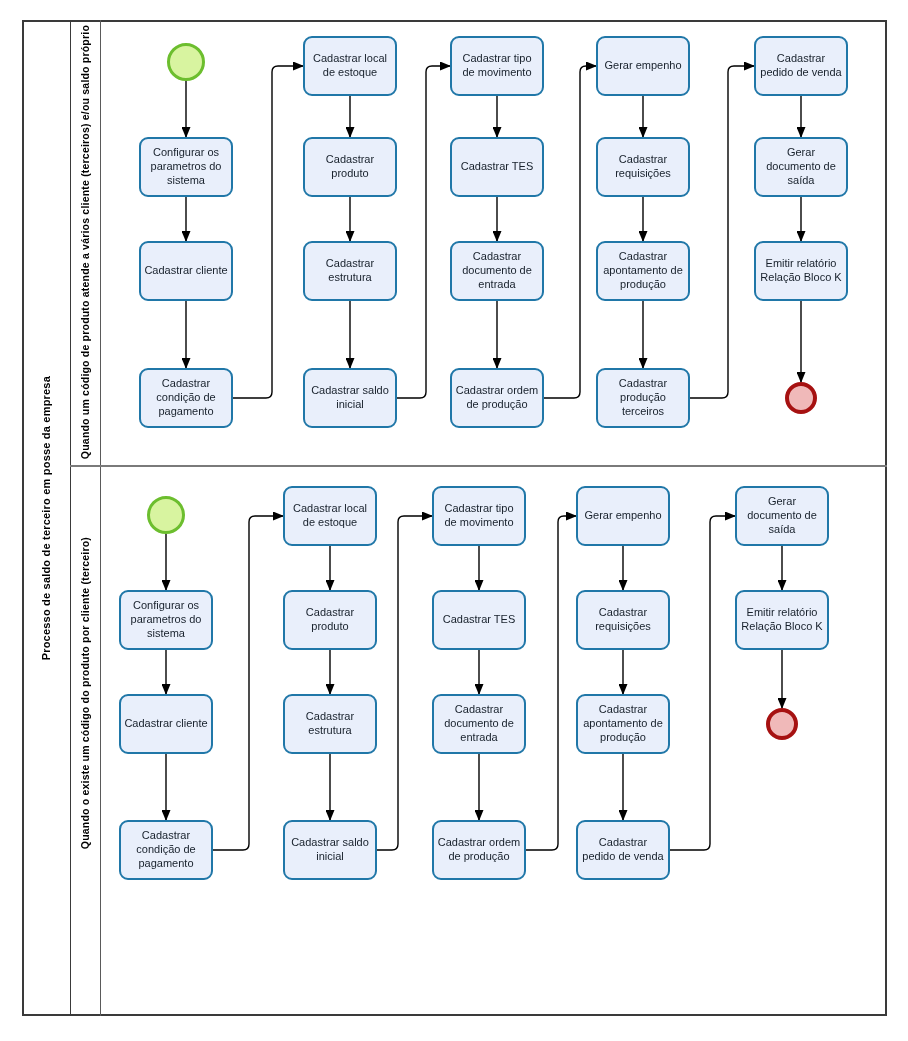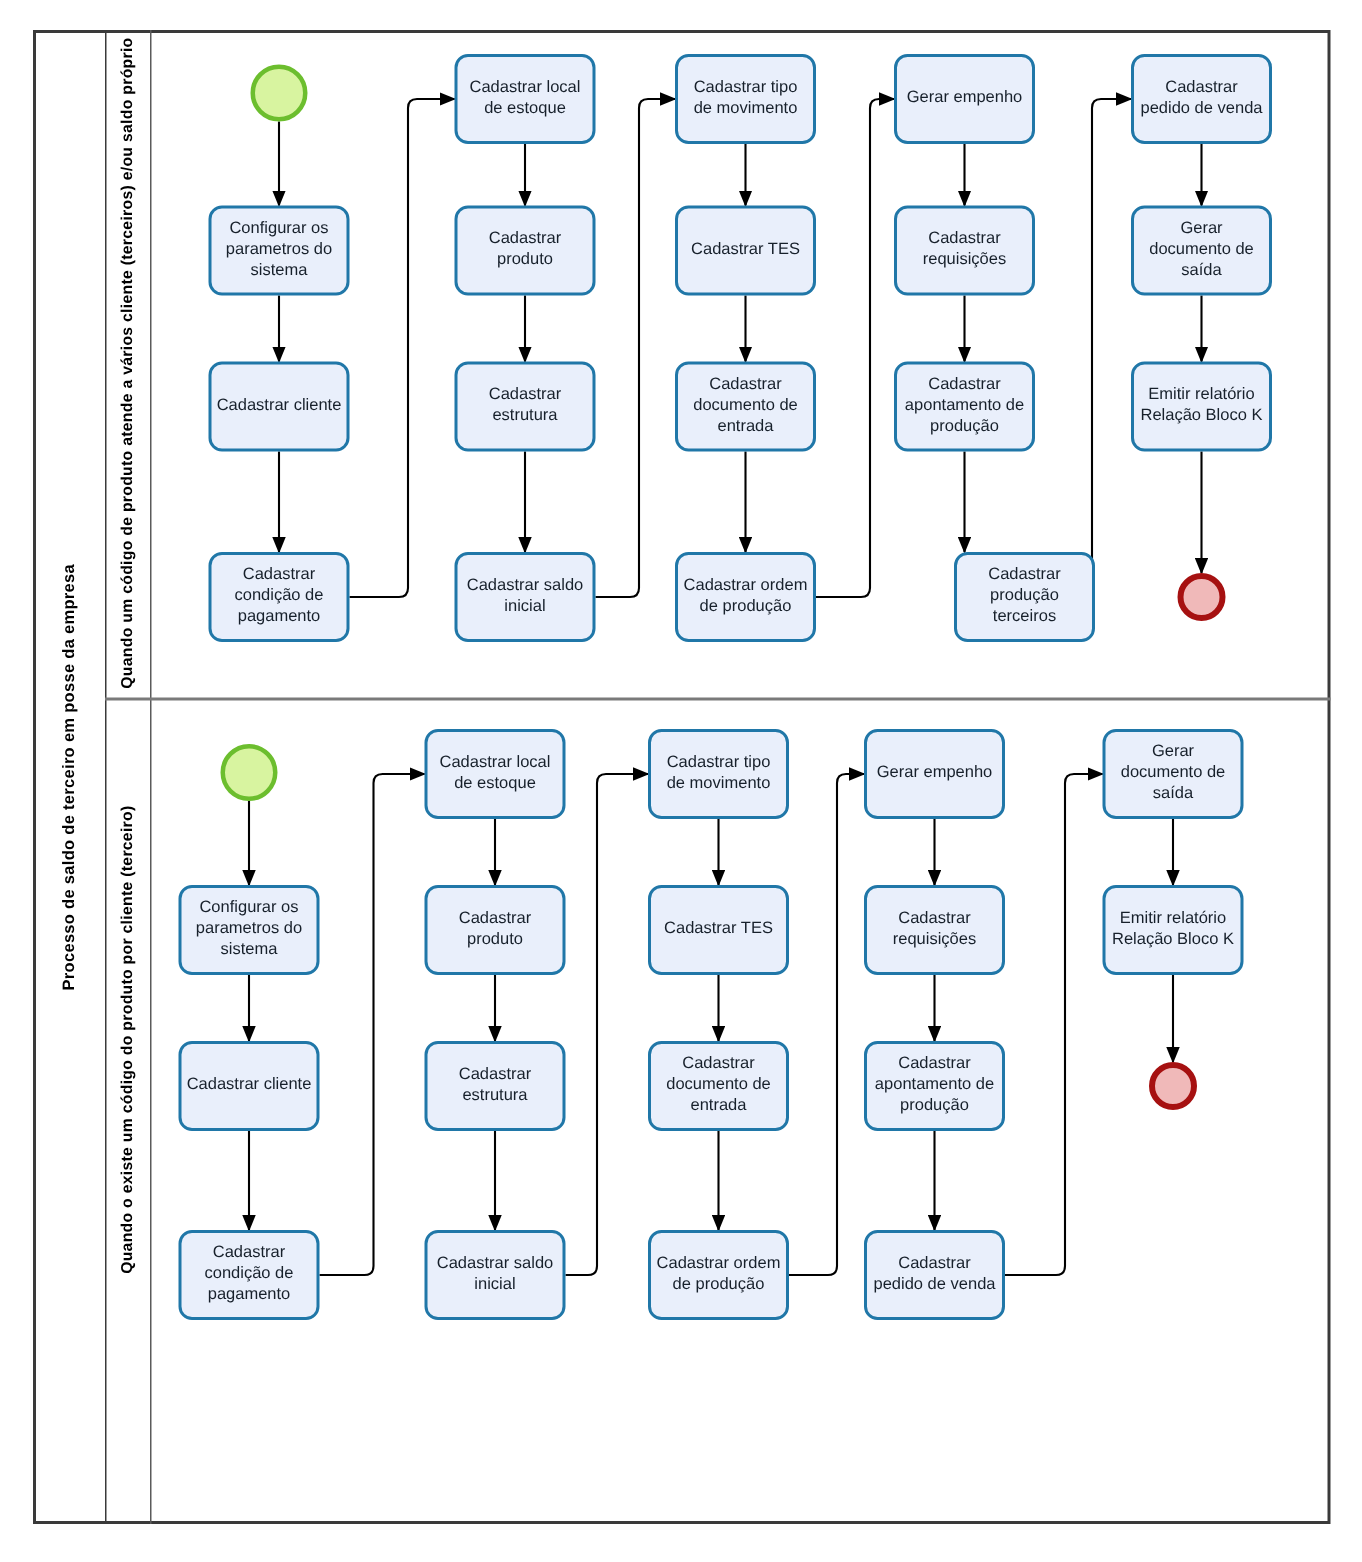--- a/index.html
+++ b/index.html
@@ -112,21 +112,21 @@
       <div class="task" style="left: 303px; top: 137px; background: rgb(233, 239, 251); border: 2px solid rgb(32, 119, 168);">Cadastrar produto</div>
       <div class="task" style="left: 303px; top: 241px; background: rgb(233, 239, 251); border: 2px solid rgb(32, 119, 168);">Cadastrar estrutura</div>
       <div class="task" style="left: 303px; top: 368px; background: rgb(233, 239, 251); border: 2px solid rgb(32, 119, 168);">Cadastrar saldo inicial</div>
       <div class="task" style="left: 450px; top: 36px; background: rgb(233, 239, 251); border: 2px solid rgb(32, 119, 168);">Cadastrar tipo de movimento</div>
       <div class="task" style="left: 450px; top: 137px; background: rgb(233, 239, 251); border: 2px solid rgb(32, 119, 168);">Cadastrar TES</div>
       <div class="task" style="left: 450px; top: 241px; background: rgb(233, 239, 251); border: 2px solid rgb(32, 119, 168);">Cadastrar documento de entrada</div>
       <div class="task" style="left: 450px; top: 368px; background: rgb(233, 239, 251); border: 2px solid rgb(32, 119, 168);">Cadastrar ordem de produção</div>
       <div class="task" style="left: 596px; top: 36px; background: rgb(233, 239, 251); border: 2px solid rgb(32, 119, 168);">Gerar empenho</div>
       <div class="task" style="left: 596px; top: 137px; background: rgb(233, 239, 251); border: 2px solid rgb(32, 119, 168);">Cadastrar requisições</div>
       <div class="task" style="left: 596px; top: 241px; background: rgb(233, 239, 251); border: 2px solid rgb(32, 119, 168);">Cadastrar apontamento de produção</div>
-      <div class="task" style="left: 596px; top: 368px; background: rgb(233, 239, 251); border: 2px solid rgb(32, 119, 168); margin-left: 40px;">Cadastrar produção terceiros</div>
+      <div class="task" style="left: 596px; top: 368px; background: rgb(233, 239, 251); border: 2px solid rgb(32, 119, 168);">Cadastrar produção terceiros</div>
       <div class="task" style="left: 754px; top: 36px; background: rgb(233, 239, 251); border: 2px solid rgb(32, 119, 168);">Cadastrar pedido de venda</div>
       <div class="task" style="left: 754px; top: 137px; background: rgb(233, 239, 251); border: 2px solid rgb(32, 119, 168);">Gerar documento de saída</div>
       <div class="task" style="left: 754px; top: 241px; background: rgb(233, 239, 251); border: 2px solid rgb(32, 119, 168);">Emitir relatório Relação Bloco K</div>
       <div class="event" style="left: 785px; top: 382px; width: 32px; height: 32px; background: rgb(240, 185, 185); border: 4.5px solid rgb(166, 17, 17);"></div>
       <div class="event" style="left: 147px; top: 496px; width: 38px; height: 38px; background: rgb(216, 244, 160); border: 3px solid rgb(108, 190, 46);"></div>
       <div class="task" style="left: 119px; top: 590px; background: rgb(233, 239, 251); border: 2px solid rgb(32, 119, 168);">Configurar os parametros do sistema</div>
       <div class="task" style="left: 119px; top: 694px; background: rgb(233, 239, 251); border: 2px solid rgb(32, 119, 168);">Cadastrar cliente</div>
       <div class="task" style="left: 119px; top: 820px; background: rgb(233, 239, 251); border: 2px solid rgb(32, 119, 168);">Cadastrar condição de pagamento</div>
       <div class="task" style="left: 283px; top: 486px; background: rgb(233, 239, 251); border: 2px solid rgb(32, 119, 168);">Cadastrar local de estoque</div>
       <div class="task" style="left: 283px; top: 590px; background: rgb(233, 239, 251); border: 2px solid rgb(32, 119, 168);">Cadastrar produto</div>

